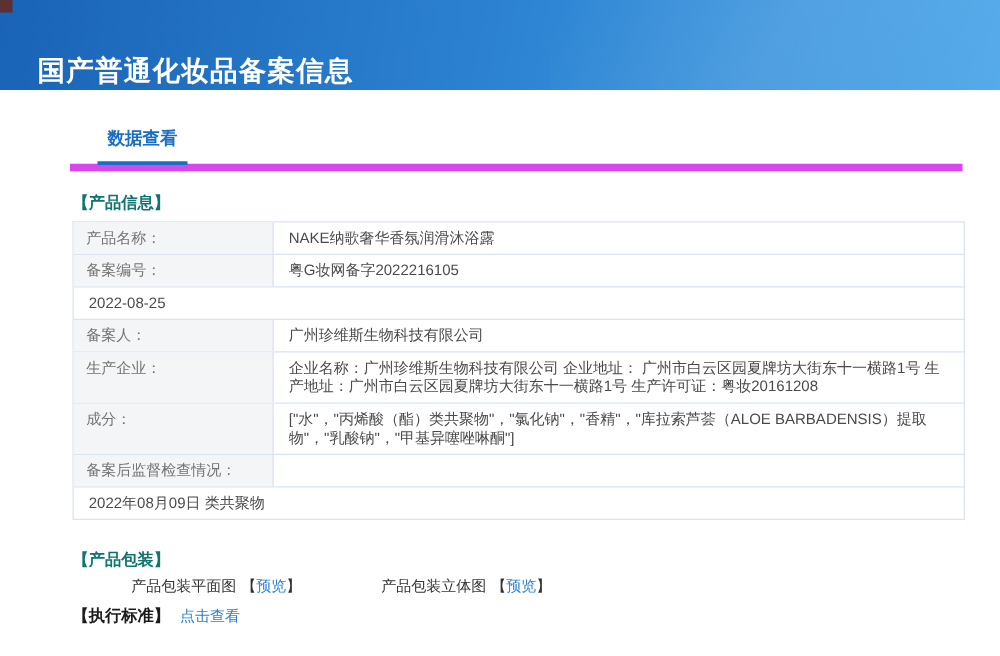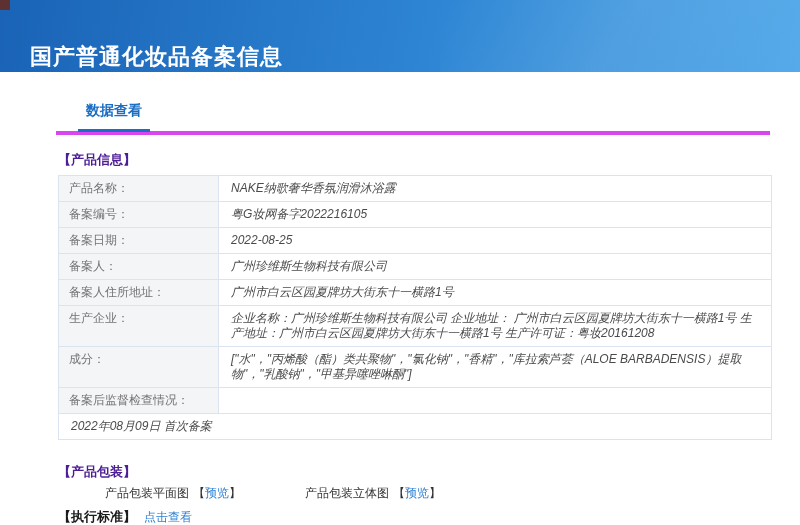--- a/index.html
+++ b/index.html
@@ -12,36 +12,36 @@
   .banner {
     height:72px;
     background:linear-gradient(100deg,#1a63b6 0%,#2e86d4 55%,#55aae9 100%);
     display:flex; align-items:flex-end; padding-left:30px; position:relative;
   }
   .banner-title { color:#ffffff; font-size:22px; font-weight:bold; letter-spacing:1px; }
   .corner-deco { position:absolute; left:0; top:0; width:10px; height:10px; background:#5d3032; }
   .banner-sheen { position:absolute; right:0; top:0; width:45%; height:100%;
     background:linear-gradient(120deg,rgba(255,255,255,0) 0%,rgba(255,255,255,.08) 50%,rgba(255,255,255,0) 100%); pointer-events:none;}
   
-  .tabbar { margin:26px 30px 0 56px; border-bottom:4px solid #d946ef; padding-left:22px; }
+  .tabbar { margin:26px 30px 0 56px; border-bottom:6px solid #d946ef; padding-left:22px; }
   .tab {
     display:inline-block; color:#1a6ec4; font-weight:bold; font-size:14px;
     padding:4px 8px 9px 8px; border-bottom:3px solid #1a6ec4; margin-bottom:-1px; cursor:pointer;
   }
   
-  .section-title { font-weight:bold; font-size:13px; color:#4c1d95; margin:16px 0 6px 58px; }
+  .section-title { font-weight:bold; font-size:13px; color:#0f766e; margin:16px 0 6px 58px; }
   .section-title.tight { margin-top:23px; margin-bottom:4px; }
   
   .info-table { margin:0 28px 0 58px; border:1px solid #d9e4f0; border-bottom:none; }
   .row { display:flex; border-bottom:1px solid #d9e4f0; font-size:12px; color:#4a4a4a; min-height:25px; }
   .cell-label {
     width:160px; flex-shrink:0; background:#f4f5f7; color:#737373;
     padding:5px 10px; border-right:1px solid #d9e4f0; line-height:15px;
   }
-  .cell-value { flex:1; padding:5px 12px; line-height:15px; word-break:break-all;font-style:italic; }
+  .cell-value { flex:1; padding:5px 12px; line-height:15px; word-break:break-all; }
   
   .package-line { margin:4px 0 6px 105px; font-size:12px; color:#333; display:flex; align-items:center; }
   .package-line .pkg-label { margin-right:4px; }
   .package-line .gap { width:64px; }
   .bracket { color:#333; }
   .link { color:#2a7fd4; cursor:pointer; text-decoration:none; }
   
   .bottom-row { margin:4px 0 2px 58px; font-size:13px; display:flex; align-items:center; }
   .bottom-row .bold-label { font-weight:bold; color:#1b1b1b; margin-right:8px; }
   .bottom-row .link { font-size:12px; }
@@ -64,45 +64,40 @@
 <div class="info-table">
   <div class="row">
     <div class="cell-label">产品名称：</div>
     <div class="cell-value">NAKE纳歌奢华香氛润滑沐浴露</div>
   </div>
   <div class="row">
     <div class="cell-label">备案编号：</div>
     <div class="cell-value">粤G妆网备字2022216105</div>
   </div>
   <div class="row">
-    <div class="cell-label">备案日期：</div>
     <div class="cell-value">2022-08-25</div>
   </div>
   <div class="row">
     <div class="cell-label">备案人：</div>
     <div class="cell-value">广州珍维斯生物科技有限公司</div>
-  </div>
-  <div class="row">
-    <div class="cell-label">备案人住所地址：</div>
-    <div class="cell-value">广州市白云区园夏牌坊大街东十一横路1号</div>
   </div>
   <div class="row">
     <div class="cell-label">生产企业：</div>
     <div class="cell-value">企业名称：广州珍维斯生物科技有限公司 企业地址： 广州市白云区园夏牌坊大街东十一横路1号 生产地址：广州市白云区园夏牌坊大街东十一横路1号 生产许可证：粤妆20161208</div>
   </div>
   <div class="row">
     <div class="cell-label">成分：</div>
     <div class="cell-value">["水"，"丙烯酸（酯）类共聚物"，"氯化钠"，"香精"，"库拉索芦荟（ALOE BARBADENSIS）提取物"，"乳酸钠"，"甲基异噻唑啉酮"]</div>
   </div>
   <div class="row">
     <div class="cell-label">备案后监督检查情况：</div>
     <div class="cell-value"></div>
   </div>
   <div class="row">
-    <div class="cell-value">2022年08月09日 首次备案</div>
+    <div class="cell-value">2022年08月09日 类共聚物</div>
   </div>
 </div>
 
 <div class="section-title tight">【产品包装】</div>
 
 <div class="package-line">
   <span class="pkg-label">产品包装平面图</span>
   <span class="bracket">【</span>
     <span class="link">预览</span>
     <span class="bracket">】</span>

